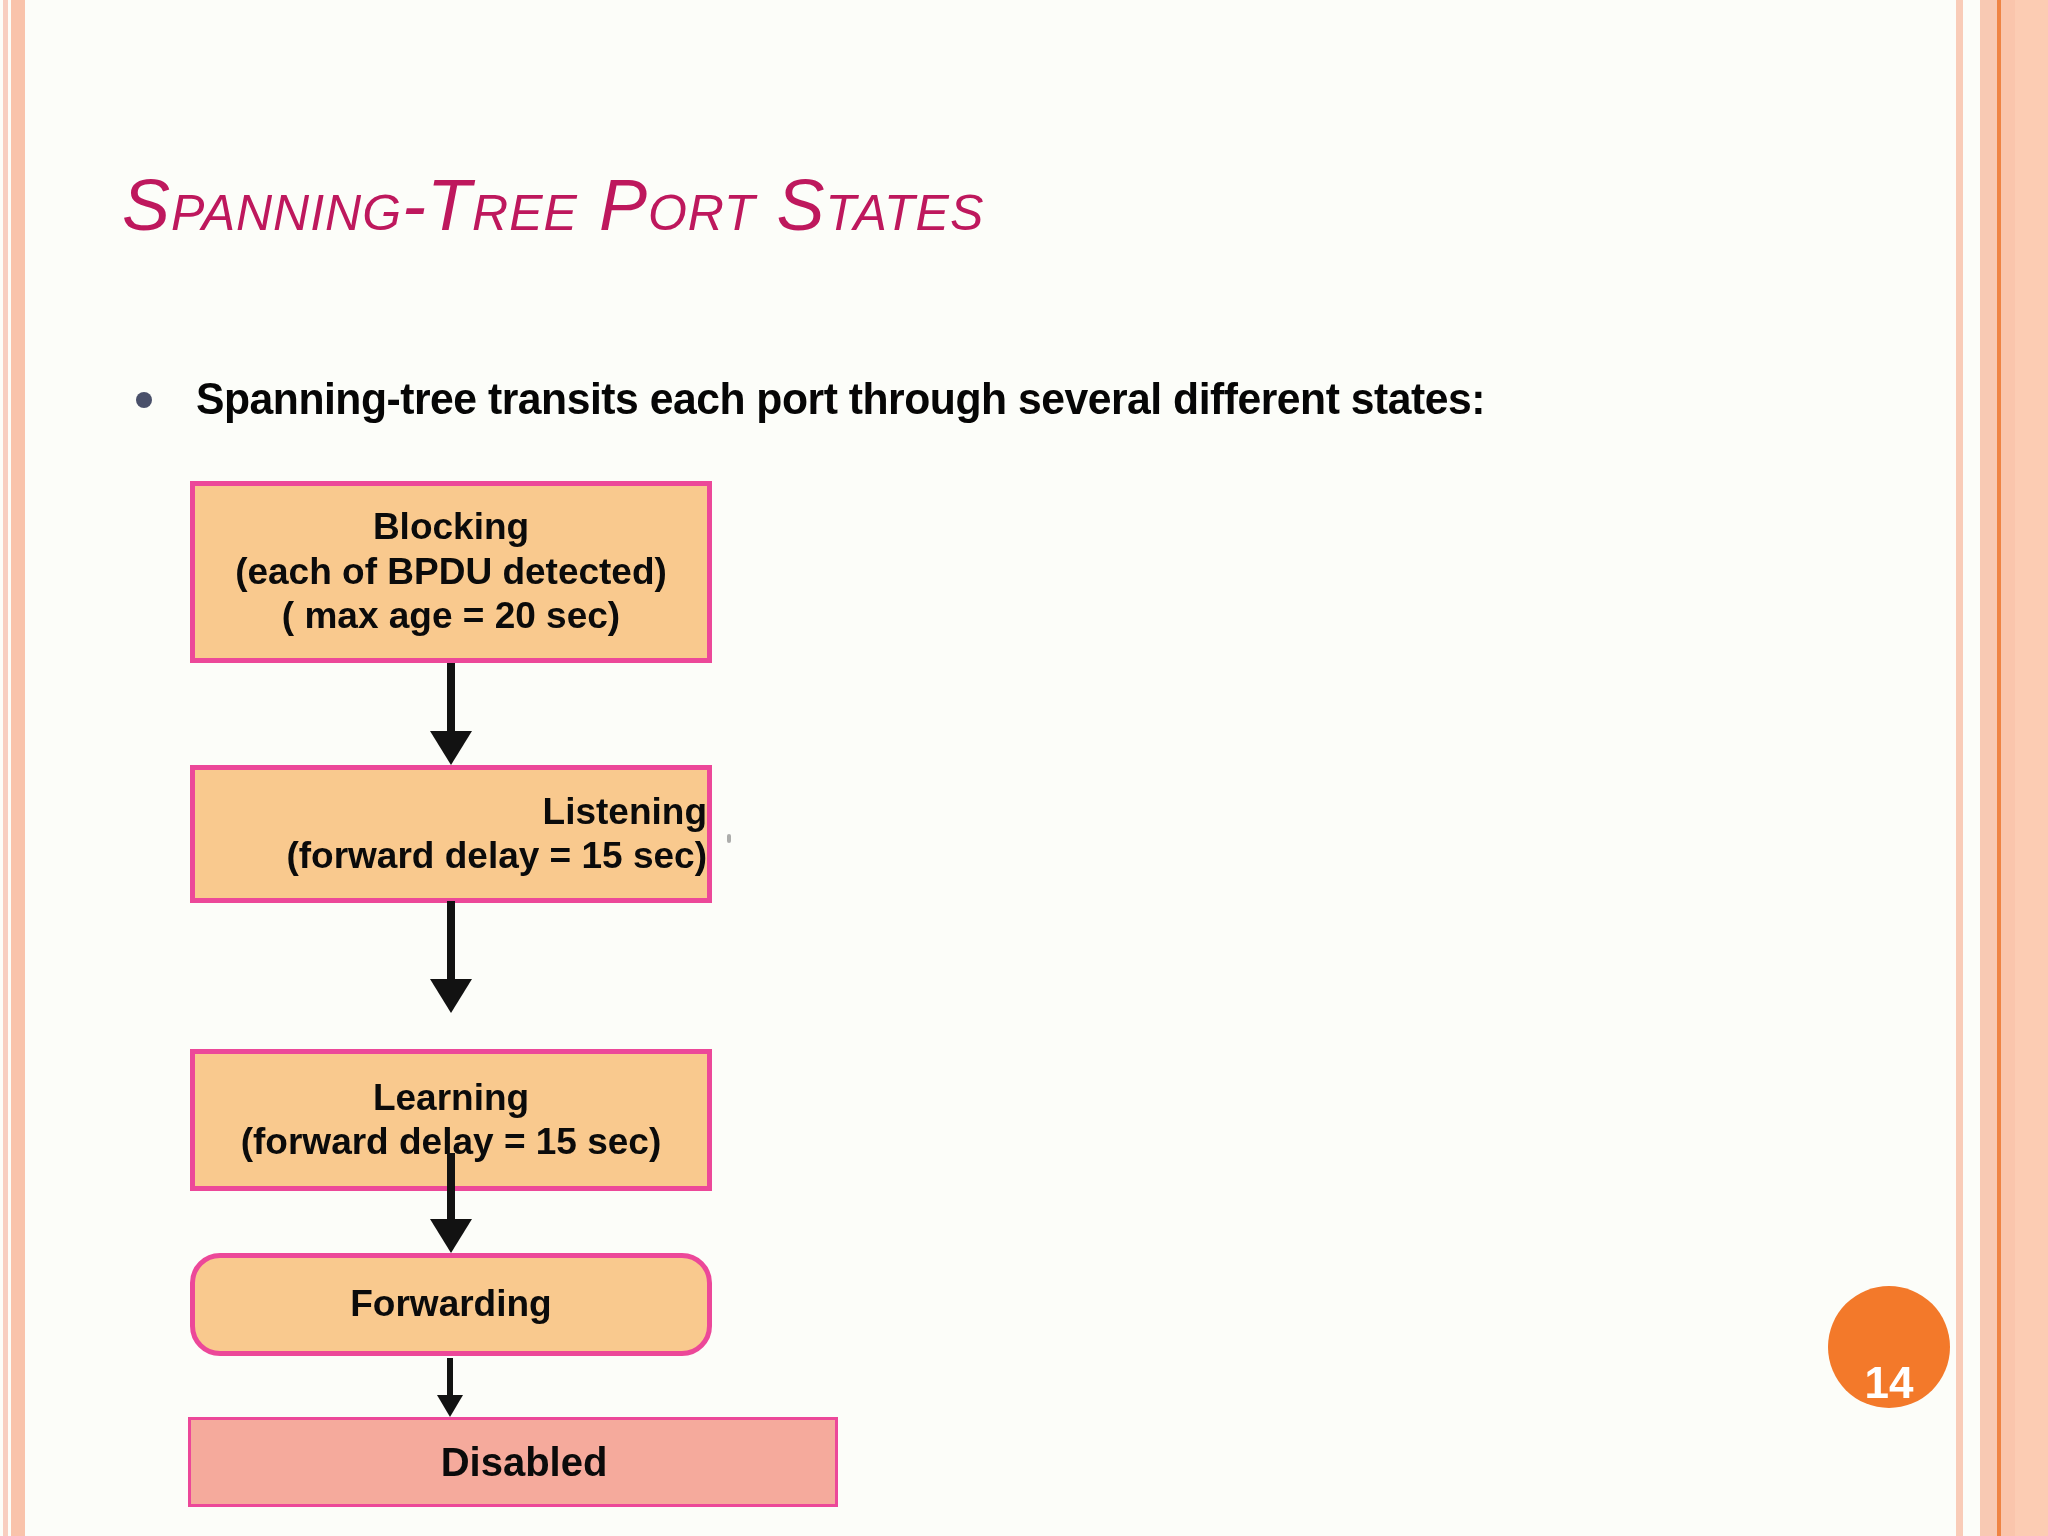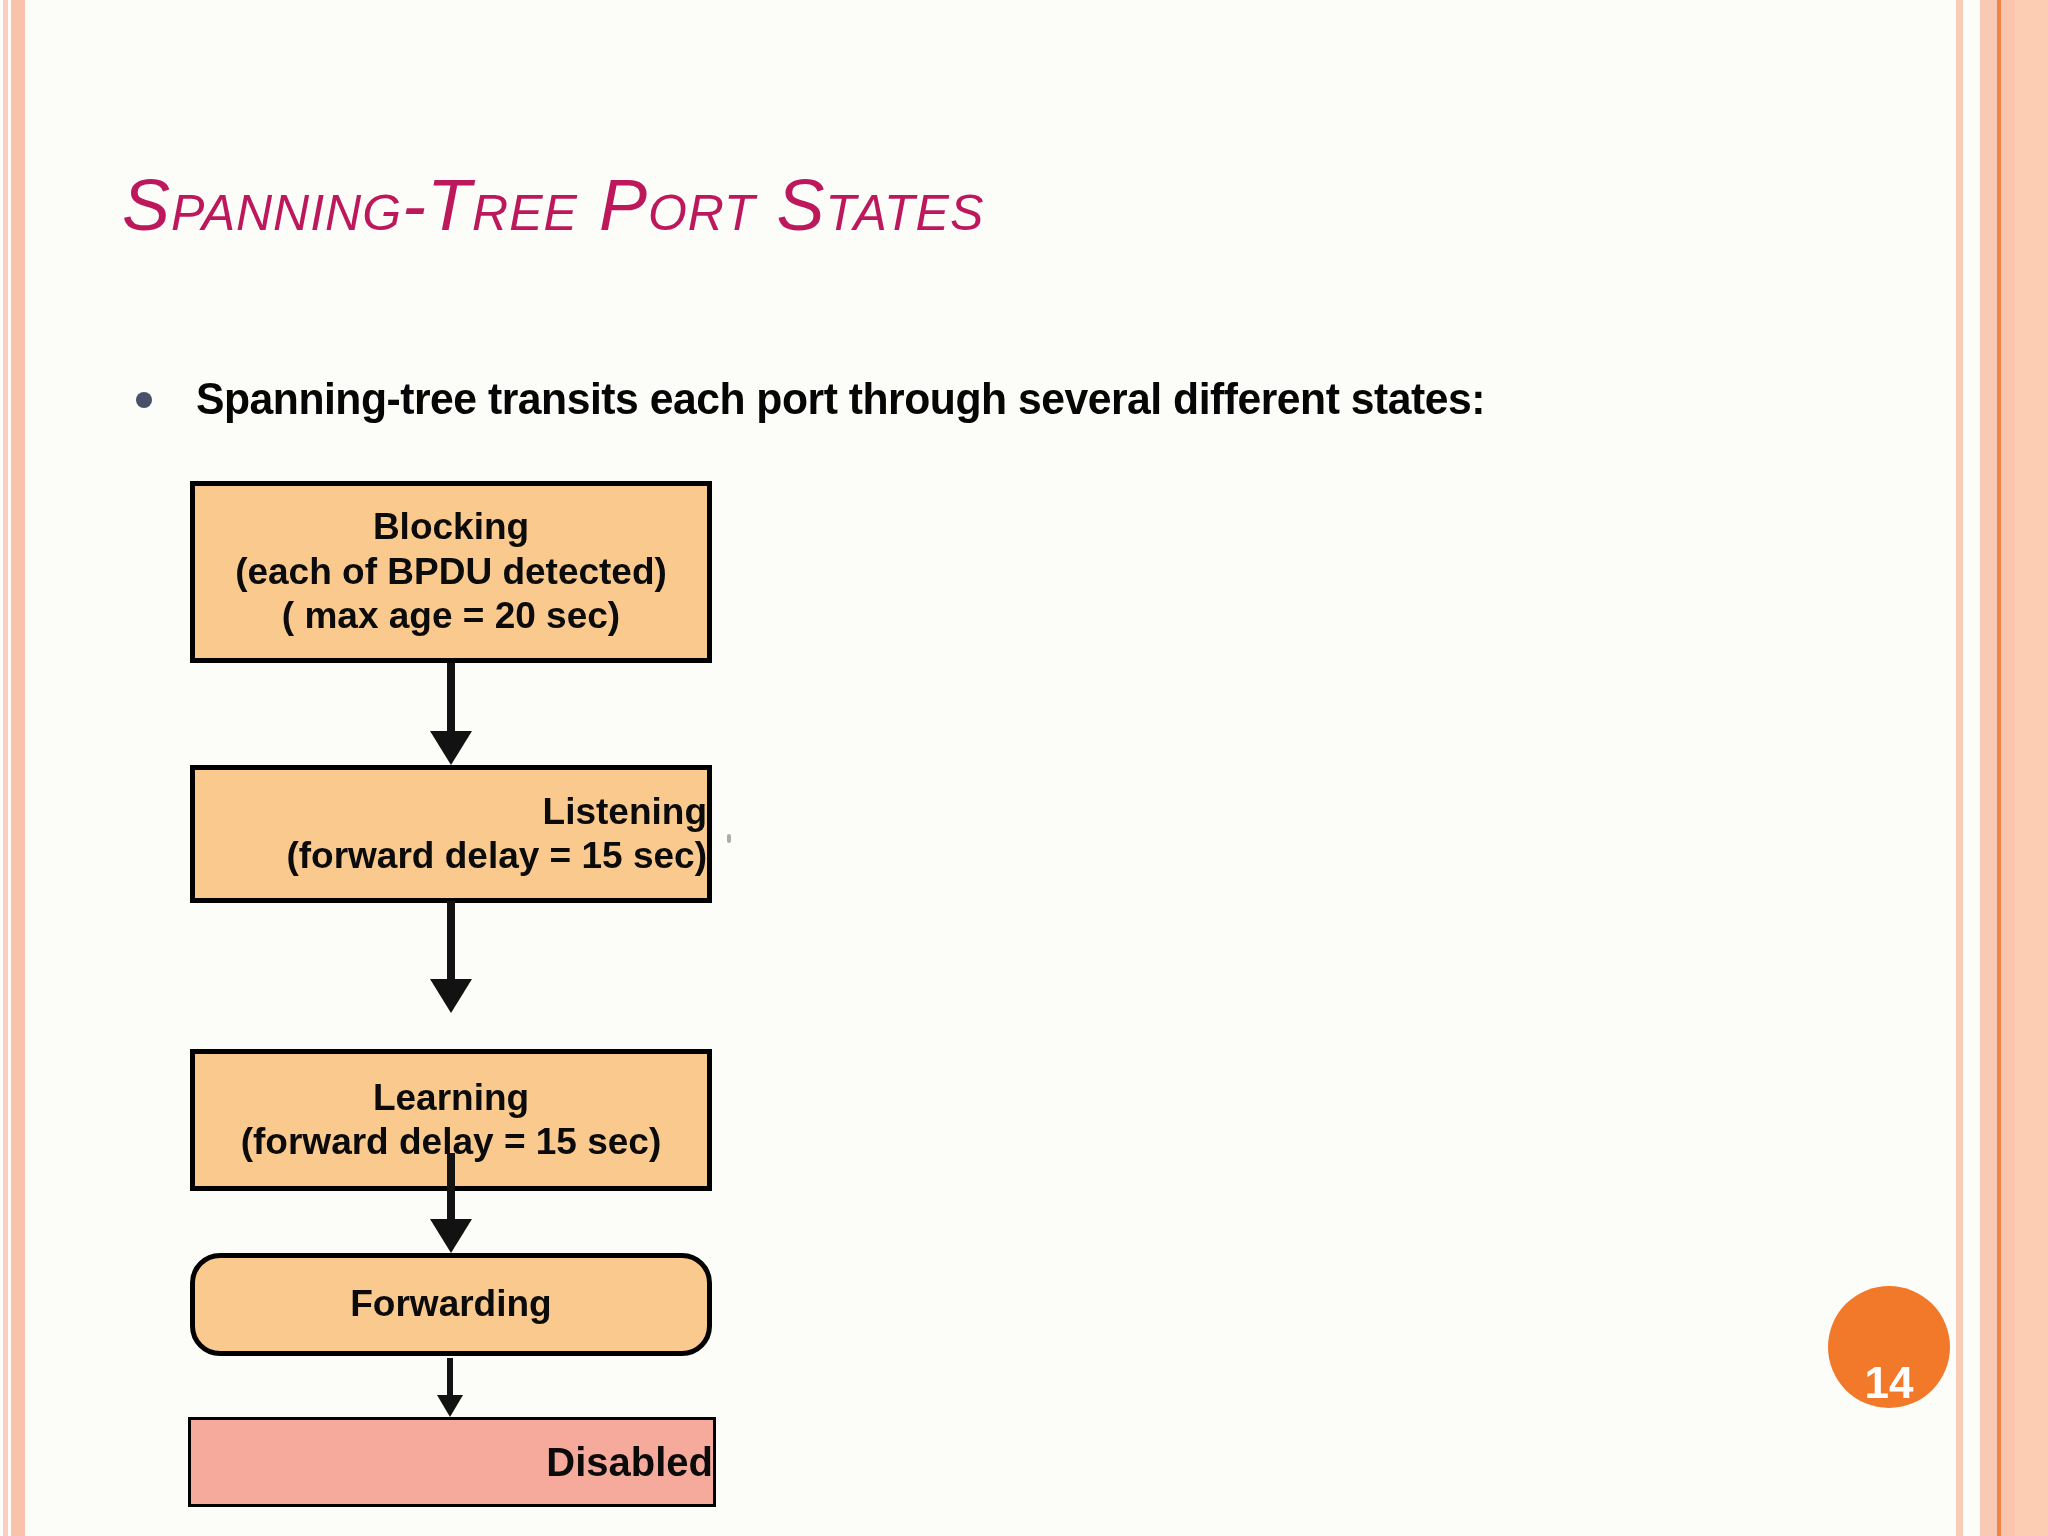--- a/index.html
+++ b/index.html
@@ -41,33 +41,33 @@
     margin-left:44px;
     font-size:44px;font-weight:bold;color:#060606;
     letter-spacing:-0.5px;
     transform:scaleX(0.97);transform-origin:left top;
     white-space:nowrap;
   }
 
   
   .box{
     position:absolute;box-sizing:border-box;
-    background:#f9c98e;border:5px solid #000000;
+    background:#f9c98e;border:5px solid #ec4899;
     display:flex;flex-direction:column;justify-content:center;align-items:center;
     text-align:center;font-weight:bold;color:#0b0b0b;
     font-size:37px;line-height:1.2;
   }
   .box.blocking  {left:190px;top:481px;width:522px;height:182px;}
   .box.listening {left:190px;top:765px;width:522px;height:138px;align-items:flex-end;}
   .box.learning  {left:190px;top:1013px;width:522px;height:142px;margin-top:36px;}
   .box.forwarding{left:190px;top:1253px;width:522px;height:103px;border-radius:30px;}
   .box.disabled{
-    left:188px;top:1417px;width:528px;height:90px;
+    left:188px;top:1417px;width:650px;height:90px;
     background:#f5aa9c;border-width:3px;
-    align-items:flex-end;padding-left:22px;font-size:40px;
+    align-items:center;padding-left:22px;font-size:40px;
   }
 
   
   .arrow{position:absolute;display:flex;flex-direction:column;align-items:center;}
   .arrow .stem{width:8px;flex:1 1 auto;background:#121212;}
   .arrow .head{
     width:0;height:0;flex:0 0 auto;
     border-left:21px solid transparent;
     border-right:21px solid transparent;
     border-top:34px solid #121212;

